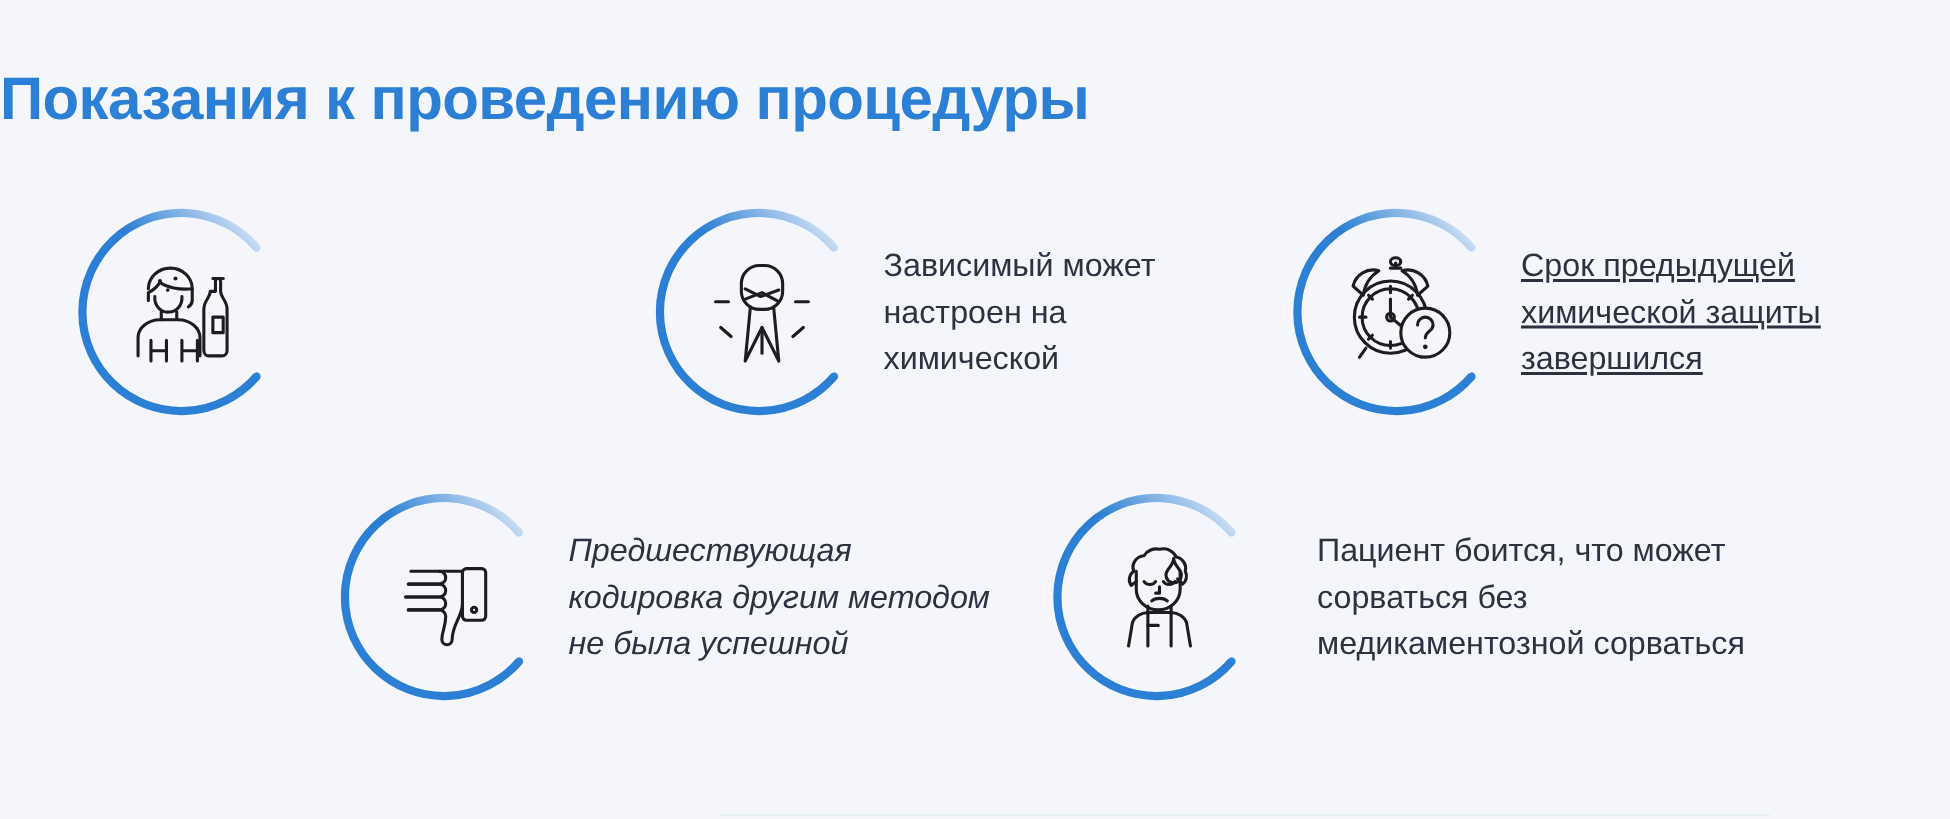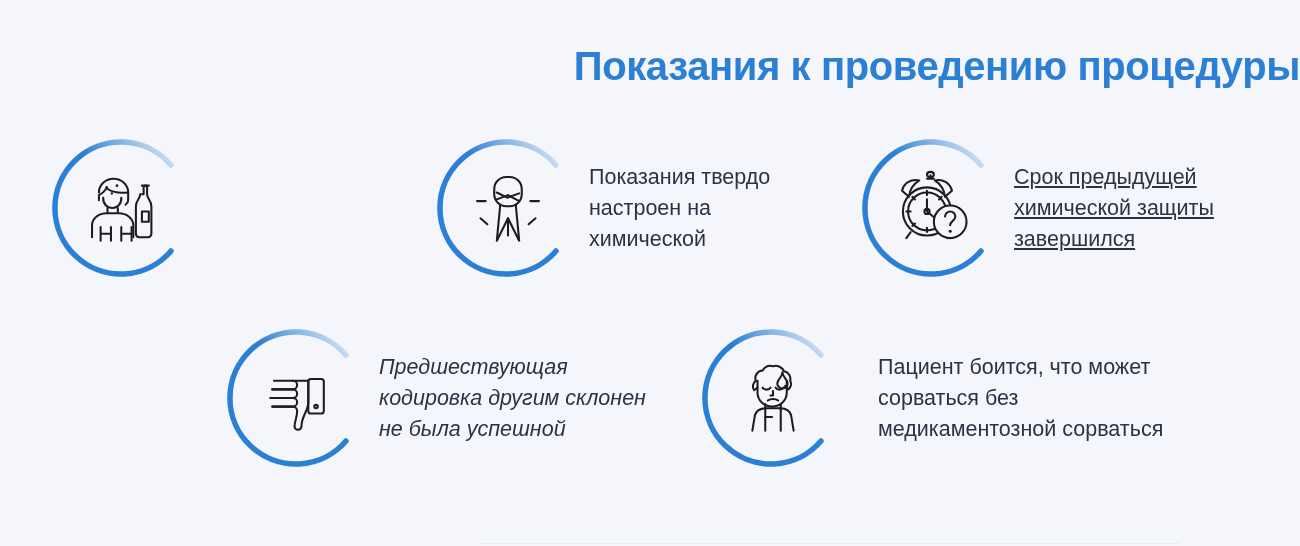--- a/index.html
+++ b/index.html
@@ -23,21 +23,21 @@
     position: relative;
     background: #f5f6fb;
   }
 
   
   .title {
     position: absolute;
     top: 44px;
     left: 0;
     width: 1300px;
-    text-align: right;
+    text-align: left;
     font-size: 40px;
     font-weight: bold;
     letter-spacing: -0.4px;
     color: #2b7fd4;
     white-space: nowrap;
   }
 
   
   .item {
     position: absolute;
@@ -175,21 +175,21 @@
 
           <path d="M41 46 l-4 42 l13 -26 l13 26 l-4 -42"></path>
           <path d="M50 62 v20"></path>
 
           <path d="M14 42 h10 M76 42 h10"></path>
           <path d="M18 62 l8 7 M82 62 l-8 7"></path>
         </g>
       </svg>
     </div>
     <div class="item-text">
-      <span class="sr-line">Показания твердо</span>
+      <span class="sr-line">Зависимый может</span>
       <span class="sr-line">настроен на</span>
       <span class="sr-line">химической</span>
     </div>
   </div>
 
   <div class="item item-3">
     <div class="circle-wrap">
       <svg class="ring" viewBox="0 0 142 142">
         <defs>
           <linearGradient id="g3" x1="0" y1="1" x2="1" y2="0">
@@ -256,21 +256,21 @@
 
           <path d="M20 60 h24 a5 5 0 0 1 5 5 c0 8 -3 12 -3 18 a4 4 0 0 0 8 0 c0 -12 8 -18 8 -28 v-25 h-18"></path>
 
           <rect x="62" y="28" width="18" height="40" rx="3"></rect>
           <circle cx="71" cy="60" r="2"></circle>
         </g>
       </svg>
     </div>
     <div class="item-text">
       <span class="sr-line">Предшествующая</span>
-      <span class="sr-line">кодировка другим склонен</span>
+      <span class="sr-line">кодировка другим методом</span>
       <span class="sr-line">не была успешной</span>
     </div>
   </div>
 
   <div class="item item-5">
     <div class="circle-wrap">
       <svg class="ring" viewBox="0 0 142 142">
         <defs>
           <linearGradient id="g5" x1="0" y1="1" x2="1" y2="0">
             <stop offset="0%" stop-color="#2b7fd4" stop-opacity="1"></stop>

